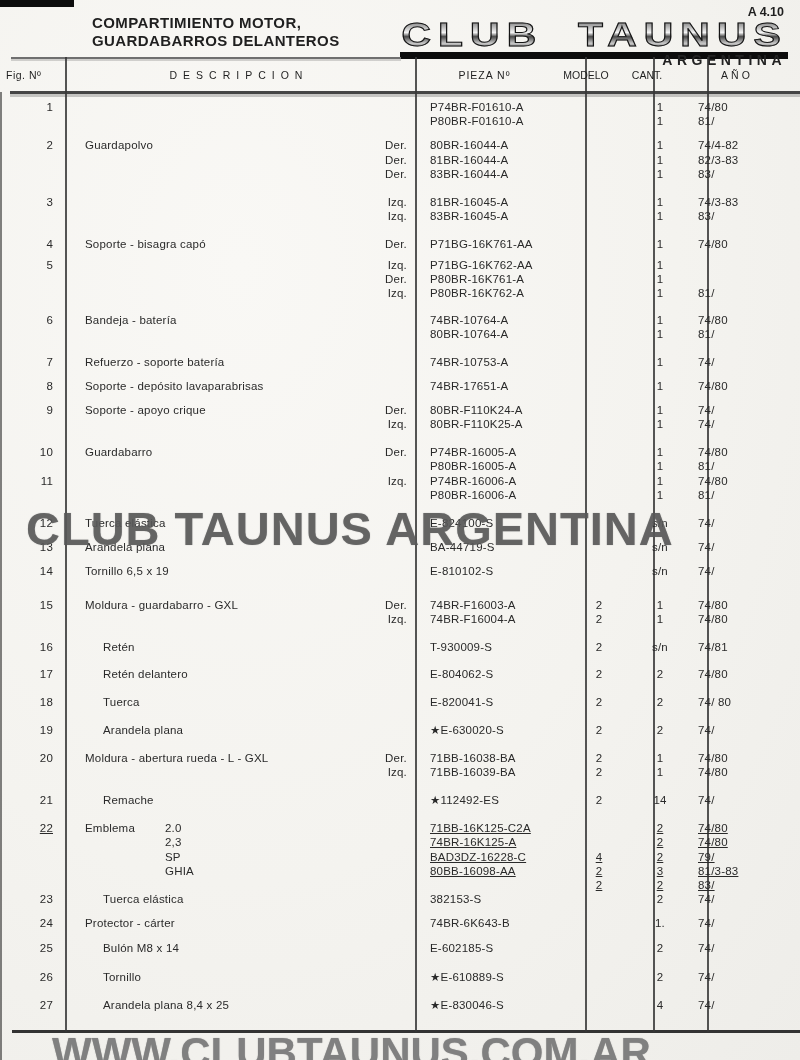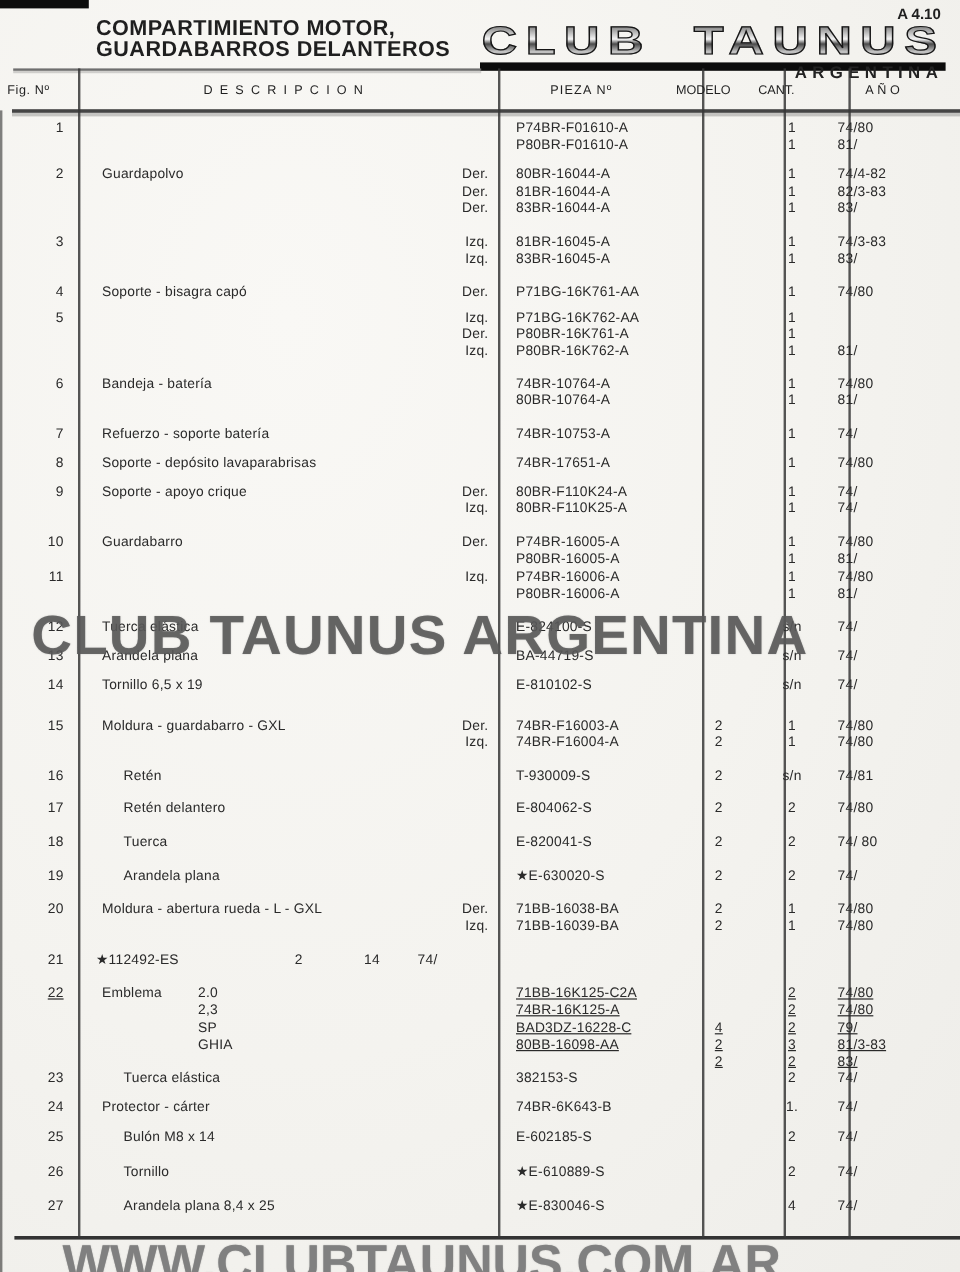--- a/index.html
+++ b/index.html
@@ -7,21 +7,21 @@
     position:relative; width:800px; height:1060px; overflow:hidden;
     background: radial-gradient(ellipse at 30% 25%, #f9f8f5 0%, #f4f3ef 55%, #eeede9 100%);
     font-family:"Liberation Sans", sans-serif;
     color:#2a2a2a;
   }
   
   .corner-bar{position:absolute; left:0; top:0; width:74px; height:7px; background:#0d0d0d;}
   .edge-strip{position:absolute; left:0; top:92px; bottom:0; width:2px; background:rgba(30,30,30,.55);}
 
   
-  .section-title{position:absolute; left:80px; top:14px; font-size:18px; font-weight:bold; letter-spacing:.4px; line-height:18px; color:#1f1f1f;}
+  .section-title{position:absolute; left:92px; top:14px; font-size:15px; font-weight:bold; letter-spacing:.4px; line-height:18px; color:#1f1f1f;}
   .page-code{position:absolute; right:16px; top:5px; font-size:12.5px; font-weight:bold; color:#1f1f1f;}
 
   .logo{position:absolute; right:12px; top:16px; width:392px; text-align:right;}
   .logo-text{
     display:inline-block; font-size:40px; font-weight:bold; letter-spacing:7px; word-spacing:16px;
     white-space:nowrap; transform:scaleY(.82) scaleX(1.02); transform-origin:right top; color:#2b2b2b;
   }
   @supports ((-webkit-background-clip:text) or (background-clip:text)){
     .logo-text{
       background:linear-gradient(180deg,#3a3a3a 0%,#9a9a9a 22%,#f5f5f5 45%,#4a4a4a 56%,#c8c8c8 74%,#1c1c1c 100%);
@@ -589,20 +589,23 @@
         </div>
         <div class="cell c-ano">
           <div class="ln">74/80</div>
           <div class="ln">74/80</div>
         </div>
       </div>
       <div class="row" style="margin-top: 14px;">
         <div class="cell c-fig">
           <div class="ln">21</div>
         </div>
+        <div class="cell c-desc">
+          <div class="ln dln"><span class="desc-text ind">Remache</span></div>
+        </div>
         <div class="cell c-pieza">
           <div class="ln">★112492-ES</div>
         </div>
         <div class="cell c-modelo">
           <div class="ln">2</div>
         </div>
         <div class="cell c-cant">
           <div class="ln">14</div>
         </div>
         <div class="cell c-ano">

